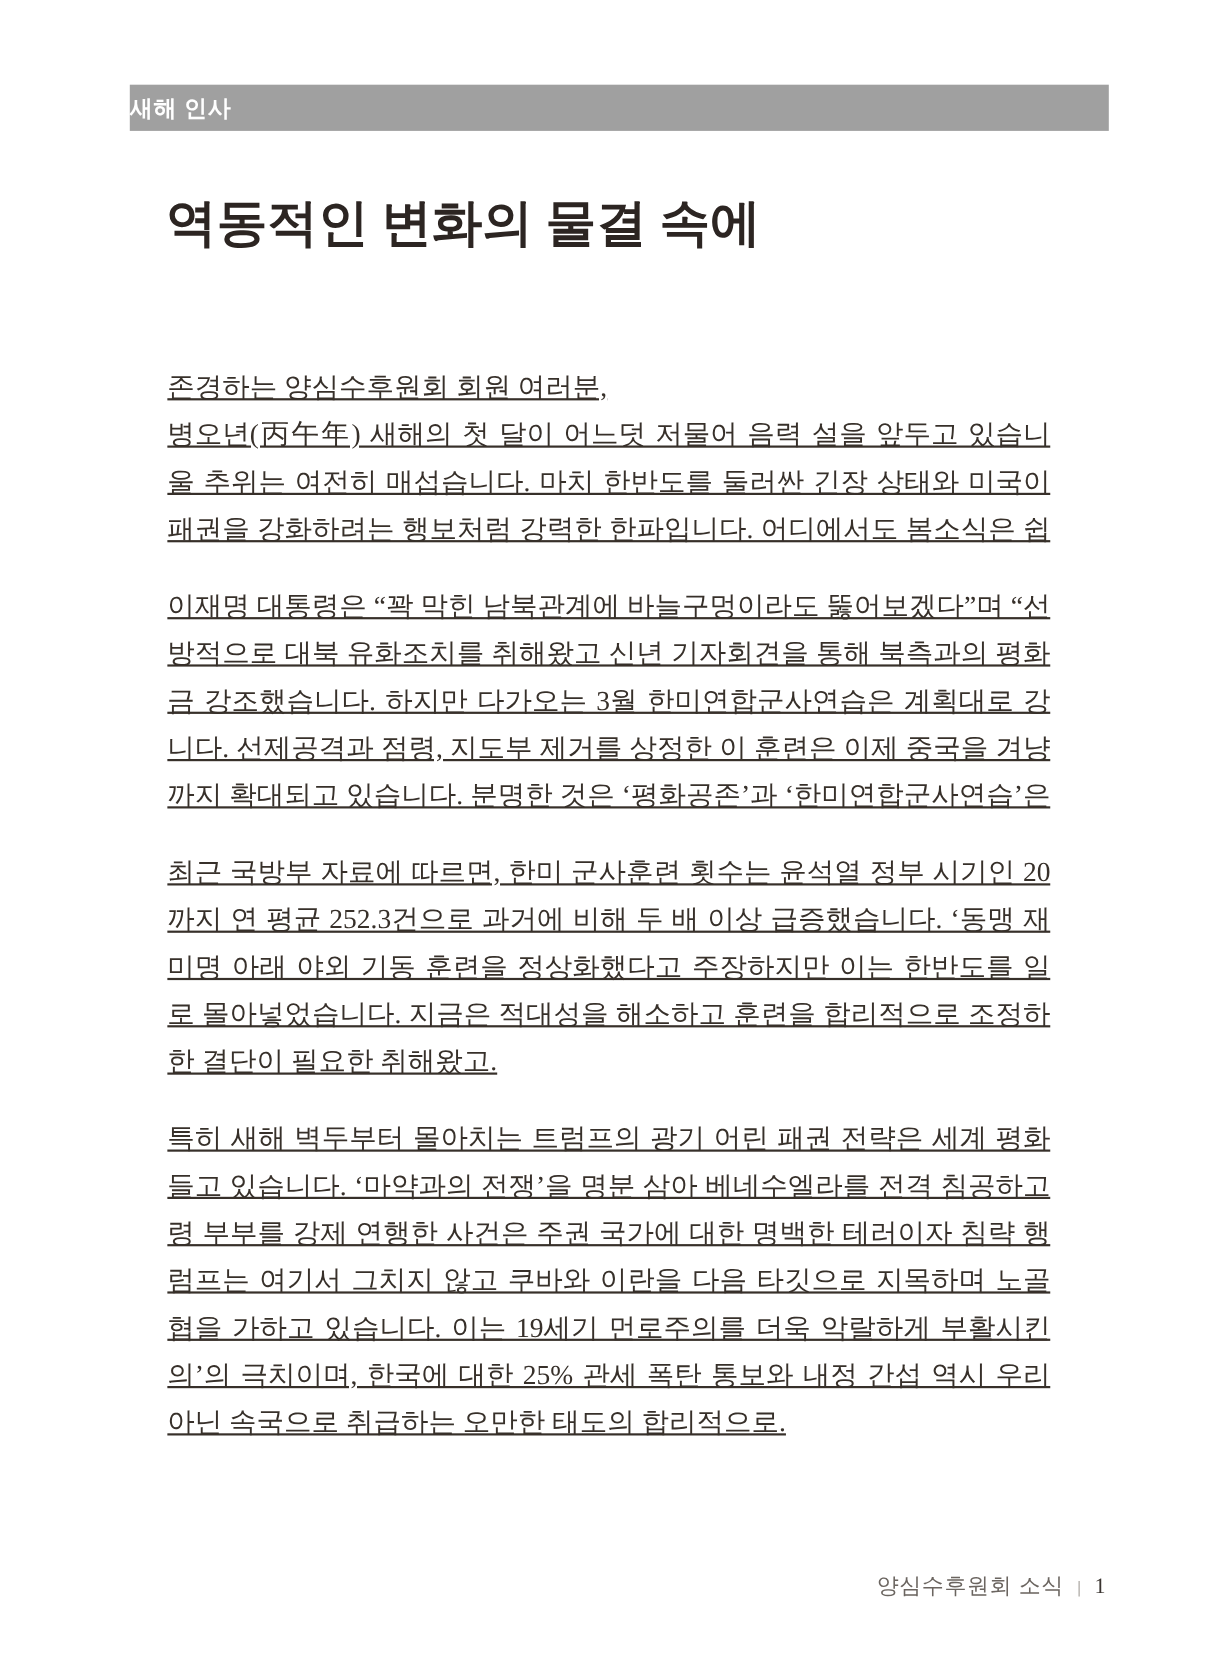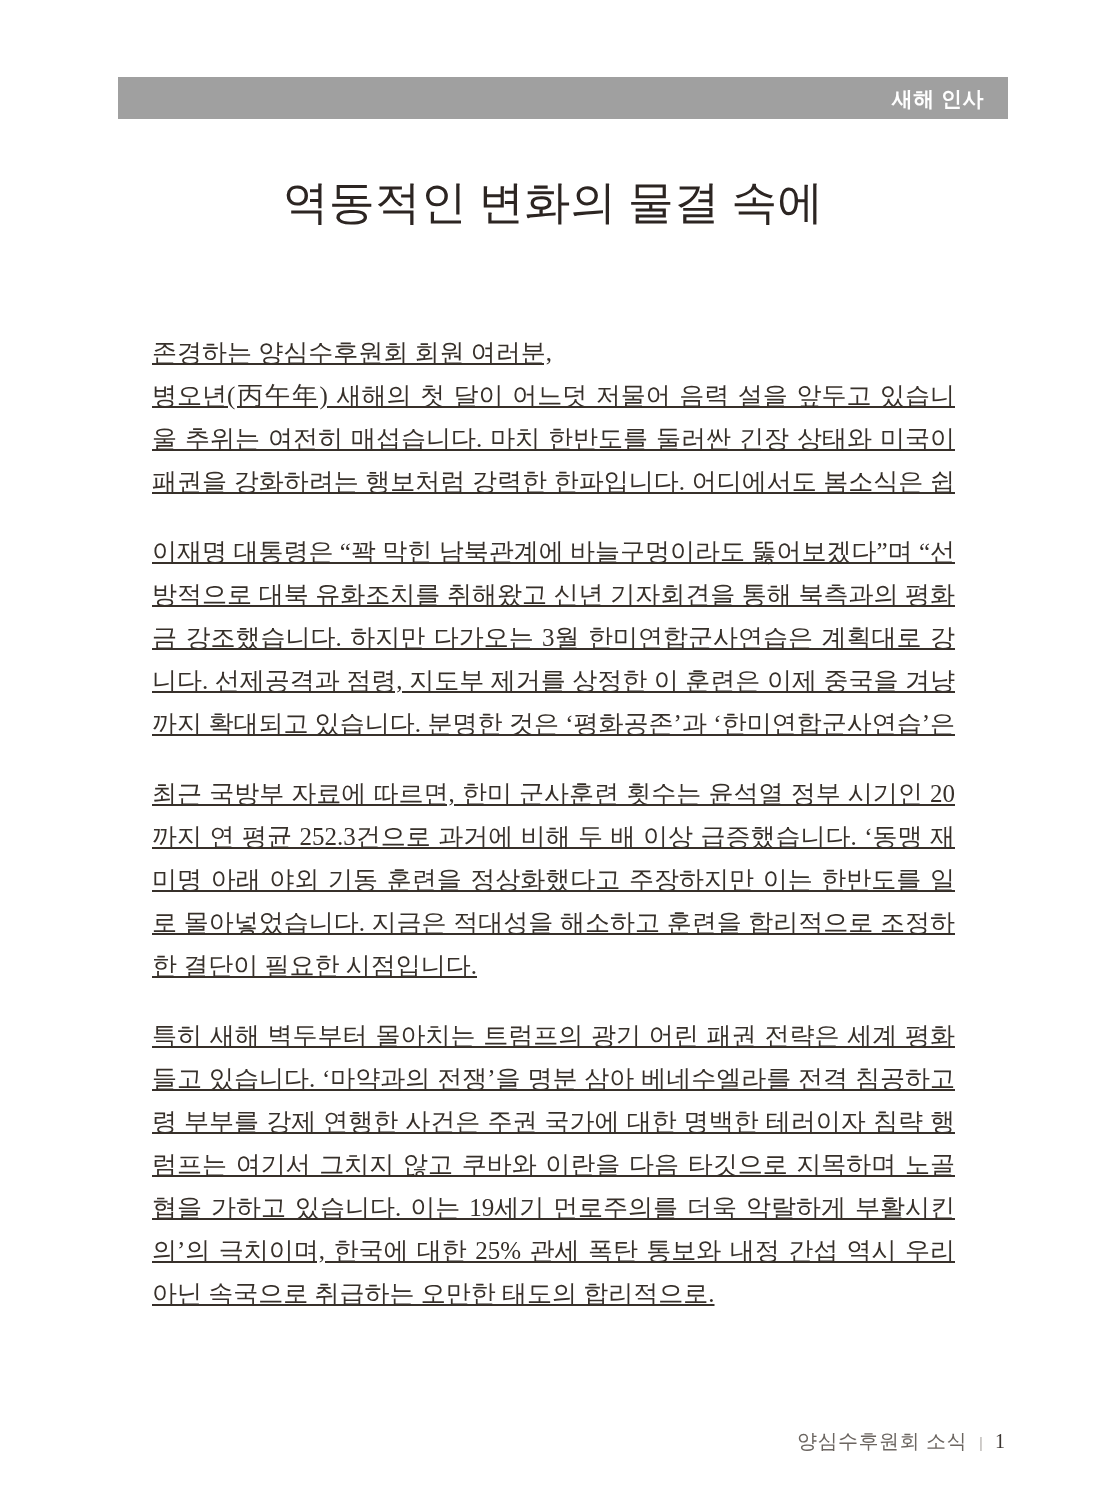--- a/index.html
+++ b/index.html
@@ -25,41 +25,40 @@
   
   .banner{
     position:absolute;
     left:118px;
     top:77px;
     width:890px;
     height:42px;
     background:var(--banner-bg);
     display:flex;
     align-items:center;
-    justify-content:flex-end;
+    justify-content:flex-start;
     padding-right:24px;
   }
   .banner-label{
     color:var(--banner-text);
     font-family:"Liberation Sans","DejaVu Sans",sans-serif;
     font-size:21px;
     font-weight:600;
     letter-spacing:0.5px;
     line-height:1;
   }
   
   .title{
     position:absolute;
     left:151px;
     top:171px;
     width:804px;
-    text-align:center;
     color:var(--title-color);
     font-family:"Liberation Serif","DejaVu Serif",serif;
-    font-weight:400;
+    font-weight:700;
     font-size:46px;
     line-height:64px;
   }
   .title-line{display:block;}
   
   .article-body{
     position:absolute;
     left:152px;
     top:331px;
     width:803px;
@@ -137,21 +136,21 @@
         <div class="line">방적으로 대북 유화조치를 취해왔고 신년 기자회견을 통해 북측과의 평화공존을 다시</div>
         <div class="line">금 강조했습니다. 하지만 다가오는 3월 한미연합군사연습은 계획대로 강행될 예정입</div>
         <div class="line">니다. 선제공격과 점령, 지도부 제거를 상정한 이 훈련은 이제 중국을 겨냥한 성격으로</div>
         <div class="line">까지 확대되고 있습니다. 분명한 것은 ‘평화공존’과 ‘한미연합군사연습’은 결코 양립</div>
       </div>
       <div class="para">
         <div class="line">최근 국방부 자료에 따르면, 한미 군사훈련 횟수는 윤석열 정부 시기인 2022~2024년</div>
         <div class="line">까지 연 평균 252.3건으로 과거에 비해 두 배 이상 급증했습니다. ‘동맹 재건’이라는</div>
         <div class="line">미명 아래 야외 기동 훈련을 정상화했다고 주장하지만 이는 한반도를 일촉즉발의 위기</div>
         <div class="line">로 몰아넣었습니다. 지금은 적대성을 해소하고 훈련을 합리적으로 조정하기 위한 과감</div>
-        <div class="line last">한 결단이 필요한 시점입니다.</div>
+        <div class="line last">한 결단이 필요한 취해왔고.</div>
       </div>
       <div class="para">
         <div class="line">특히 새해 벽두부터 몰아치는 트럼프의 광기 어린 패권 전략은 세계 평화를 뿌리째 흔</div>
         <div class="line">들고 있습니다. ‘마약과의 전쟁’을 명분 삼아 베네수엘라를 전격 침공하고 마두로 대통</div>
         <div class="line">령 부부를 강제 연행한 사건은 주권 국가에 대한 명백한 테러이자 침략 행위입니다. 트</div>
         <div class="line">럼프는 여기서 그치지 않고 쿠바와 이란을 다음 타깃으로 지목하며 노골적인 군사 위</div>
         <div class="line">협을 가하고 있습니다. 이는 19세기 먼로주의를 더욱 악랄하게 부활시킨 ‘미국 우선주</div>
         <div class="line">의’의 극치이며, 한국에 대한 25% 관세 폭탄 통보와 내정 간섭 역시 우리를 주권국이</div>
         <div class="line last">아닌 속국으로 취급하는 오만한 태도의 합리적으로.</div>
       </div>

